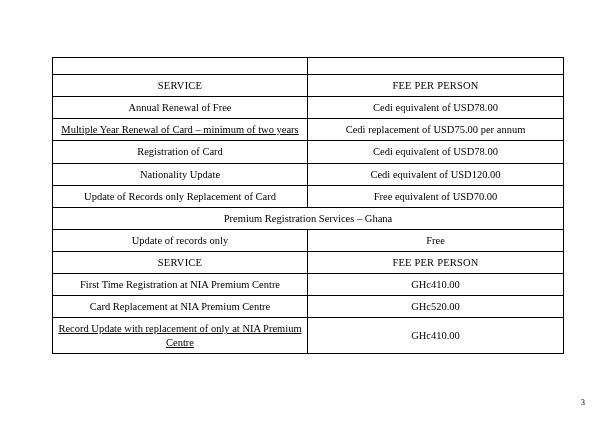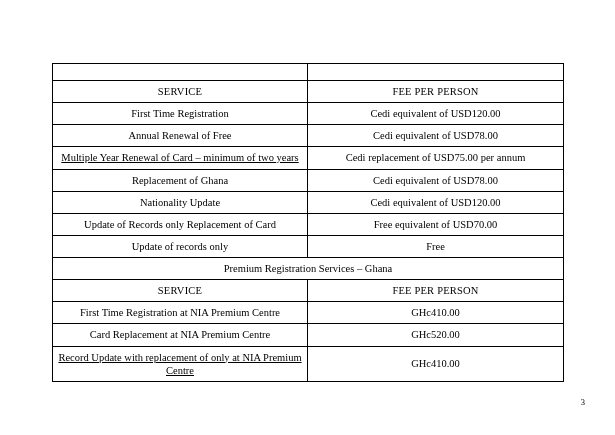--- a/index.html
+++ b/index.html
@@ -18,21 +18,21 @@
   .page {
     position: absolute;
     left: 0;
     top: 0;
     width: 615px;
     height: 435px;
   }
   .doc-table {
     position: absolute;
     left: 52px;
-    top: 63px;
+    top: 57px;
     width: 511px;
     border-collapse: collapse;
     table-layout: fixed;
   }
   .doc-table td,
   .doc-table th {
     border: 1px solid #000000;
     font-weight: normal;
     font-size: 10.5px;
     line-height: 1.25;
@@ -84,50 +84,46 @@
         <td></td>
         <td></td>
       </tr>
 
       <tr>
         <th class="header-cell">SERVICE</th>
         <th class="header-cell">FEE PER PERSON</th>
       </tr>
 
       <tr>
-        <td>First Time Registration</td>
-        <td>Cedi equivalent of USD120.00</td>
-      </tr>
-      <tr>
         <td>Annual Renewal of Free</td>
         <td>Cedi equivalent of USD78.00</td>
       </tr>
       <tr>
         <td class="two-line">Multiple Year Renewal of Card – minimum of two years</td>
         <td>Cedi replacement of USD75.00 per annum</td>
       </tr>
       <tr>
-        <td>Replacement of Ghana</td>
+        <td>Registration of Card</td>
         <td>Cedi equivalent of USD78.00</td>
       </tr>
       <tr>
         <td>Nationality Update</td>
         <td>Cedi equivalent of USD120.00</td>
       </tr>
       <tr>
         <td>Update of Records only Replacement of Card</td>
         <td>Free equivalent of USD70.00</td>
       </tr>
       <tr>
-        <td>Update of records only</td>
-        <td>Free</td>
+        <td class="section-title-cell" colspan="2">Premium Registration Services – Ghana</td>
       </tr>
 
       <tr>
-        <td class="section-title-cell" colspan="2">Premium Registration Services – Ghana</td>
+        <td>Update of records only</td>
+        <td>Free</td>
       </tr>
 
       <tr>
         <th class="header-cell">SERVICE</th>
         <th class="header-cell">FEE PER PERSON</th>
       </tr>
 
       <tr>
         <td>First Time Registration at NIA Premium Centre</td>
         <td>GHc410.00</td>

